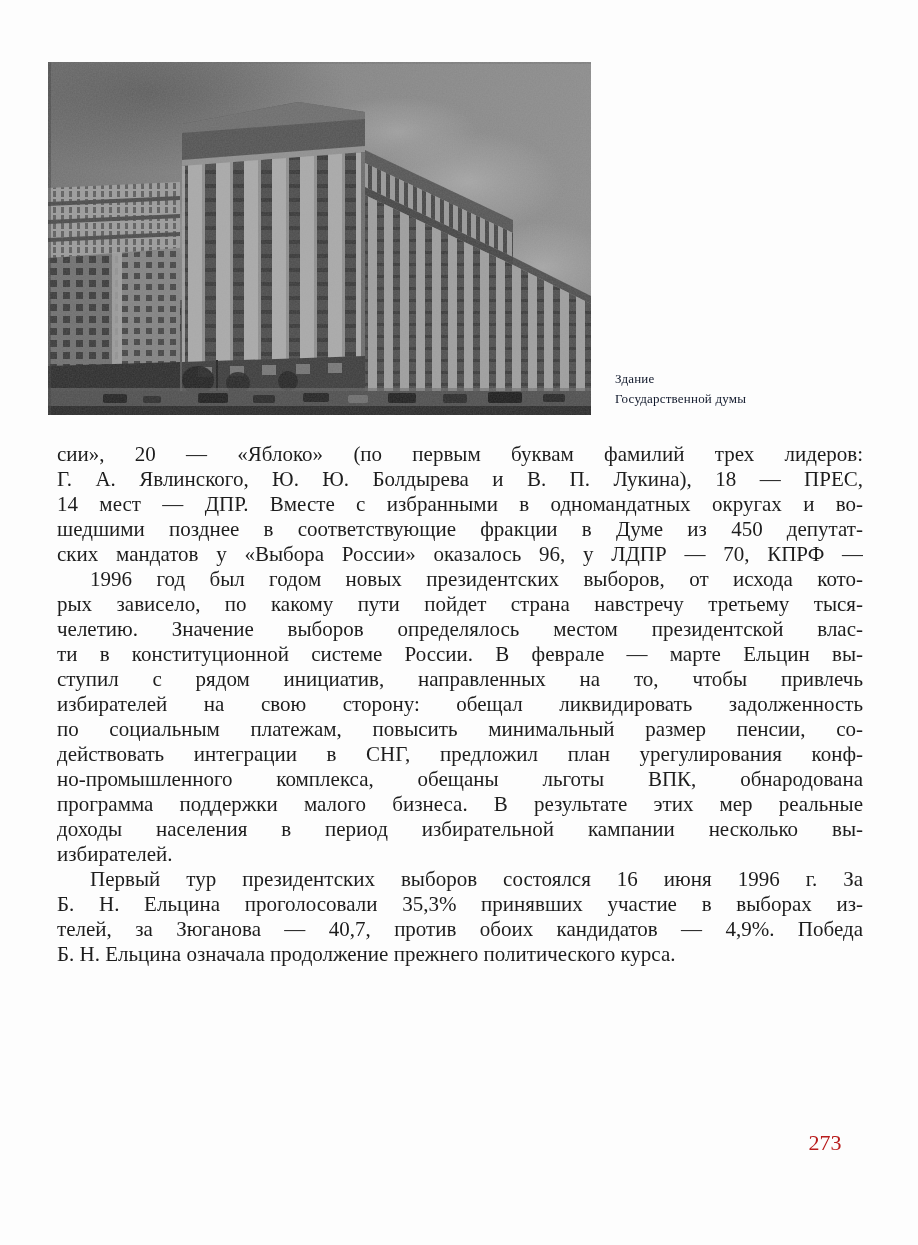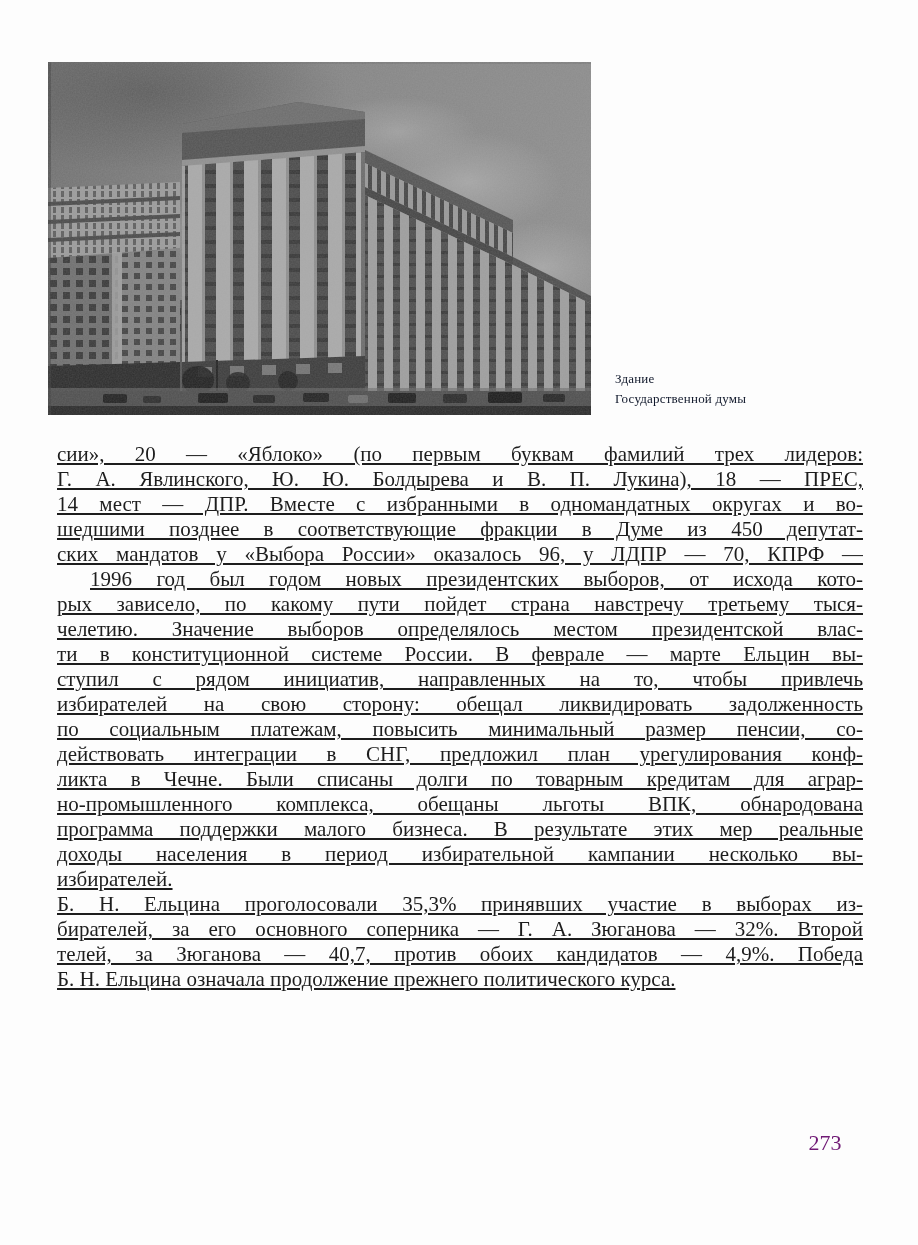--- a/index.html
+++ b/index.html
@@ -32,29 +32,28 @@
     position:absolute; left:57px; top:442px; width:806px;
     font-size:21px; line-height:25px;
     color:#1d1d1d;
   }
   .para { margin:0; }
   .line {
     height:25px; overflow:hidden;
     text-align:justify;
     text-align-last:justify;
     white-space:normal;
-    text-decoration:underline;
   }
   .line.last { text-align-last:auto; }
   .line.indent { text-indent:33px; }
 
   .pageno {
     position:absolute; left:780px; top:1130px; width:90px;
     text-align:center;
-    font-size:22px; color:#701a75;
+    font-size:22px; color:#b91c1c;
   }
 </style>
 </head>
 <body>
 
 <div class="page">
 
   <figure class="photo">
     <svg viewBox="0 0 543 353" preserveAspectRatio="none">
       <defs>
@@ -193,29 +192,28 @@
       </div>
       <div class="para">
         <div class="line indent">1996 год был годом новых президентских выборов, от исхода кото-</div>
         <div class="line">рых зависело, по какому пути пойдет страна навстречу третьему тыся-</div>
         <div class="line">челетию. Значение выборов определялось местом президентской влас-</div>
         <div class="line">ти в конституционной системе России. В феврале — марте Ельцин вы-</div>
         <div class="line">ступил с рядом инициатив, направленных на то, чтобы привлечь</div>
         <div class="line">избирателей на свою сторону: обещал ликвидировать задолженность</div>
         <div class="line">по социальным платежам, повысить минимальный размер пенсии, со-</div>
         <div class="line">действовать интеграции в СНГ, предложил план урегулирования конф-</div>
-        <div class="line">ликта в Чечне. Были списаны долги по товарным кредитам для аграр-</div>
         <div class="line">но-промышленного комплекса, обещаны льготы ВПК, обнародована</div>
         <div class="line">программа поддержки малого бизнеса. В результате этих мер реальные</div>
         <div class="line">доходы населения в период избирательной кампании несколько вы-</div>
         <div class="line last">избирателей.</div>
       </div>
       <div class="para">
+        <div class="line indent">Первый тур президентских выборов состоялся 16 июня 1996 г. За</div>
         <div class="line">Б. Н. Ельцина проголосовали 35,3% принявших участие в выборах из-</div>
-        <div class="line">бирателей, за его основного соперника — Г. А. Зюганова — 32%. Второй</div>
         <div class="line">телей, за Зюганова — 40,7, против обоих кандидатов — 4,9%. Победа</div>
         <div class="line last">Б. Н. Ельцина означала продолжение прежнего политического курса.</div>
       </div>
     </div>
 
   <div class="pageno">273</div>
 
 </div>
 
 </body></html>

